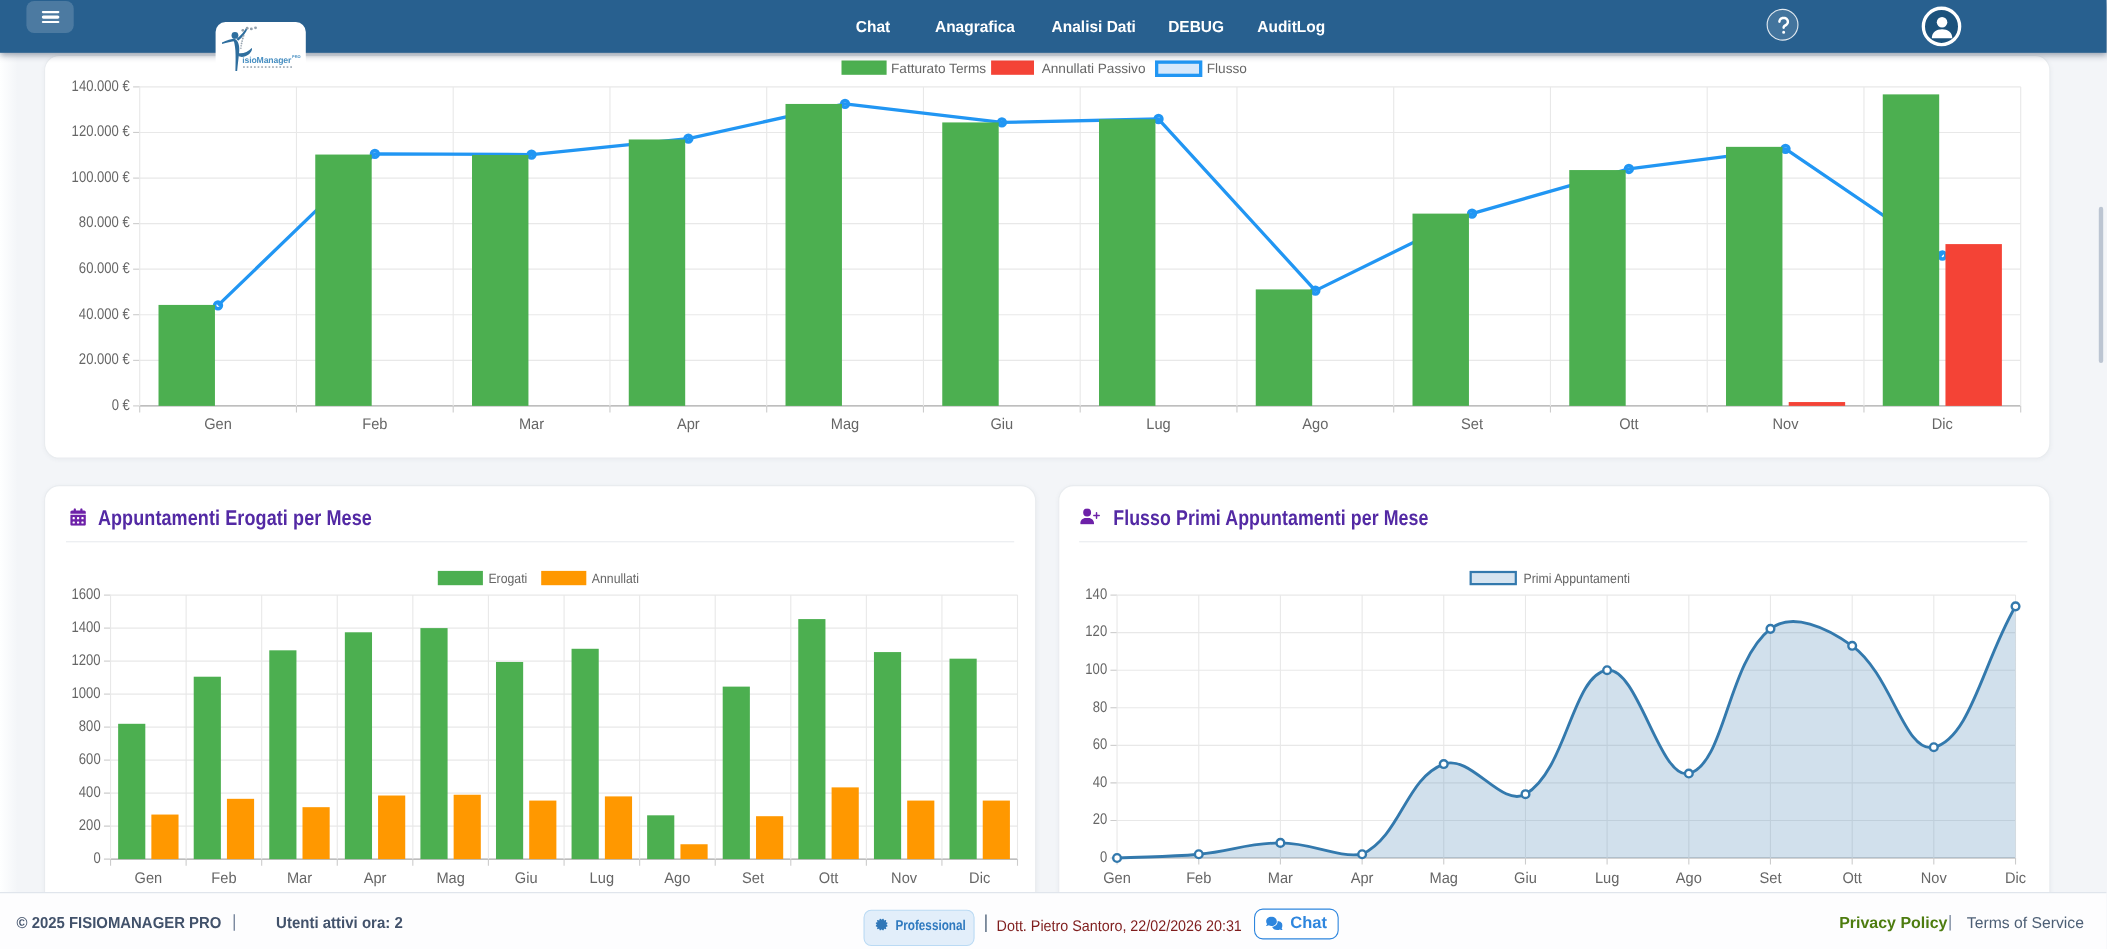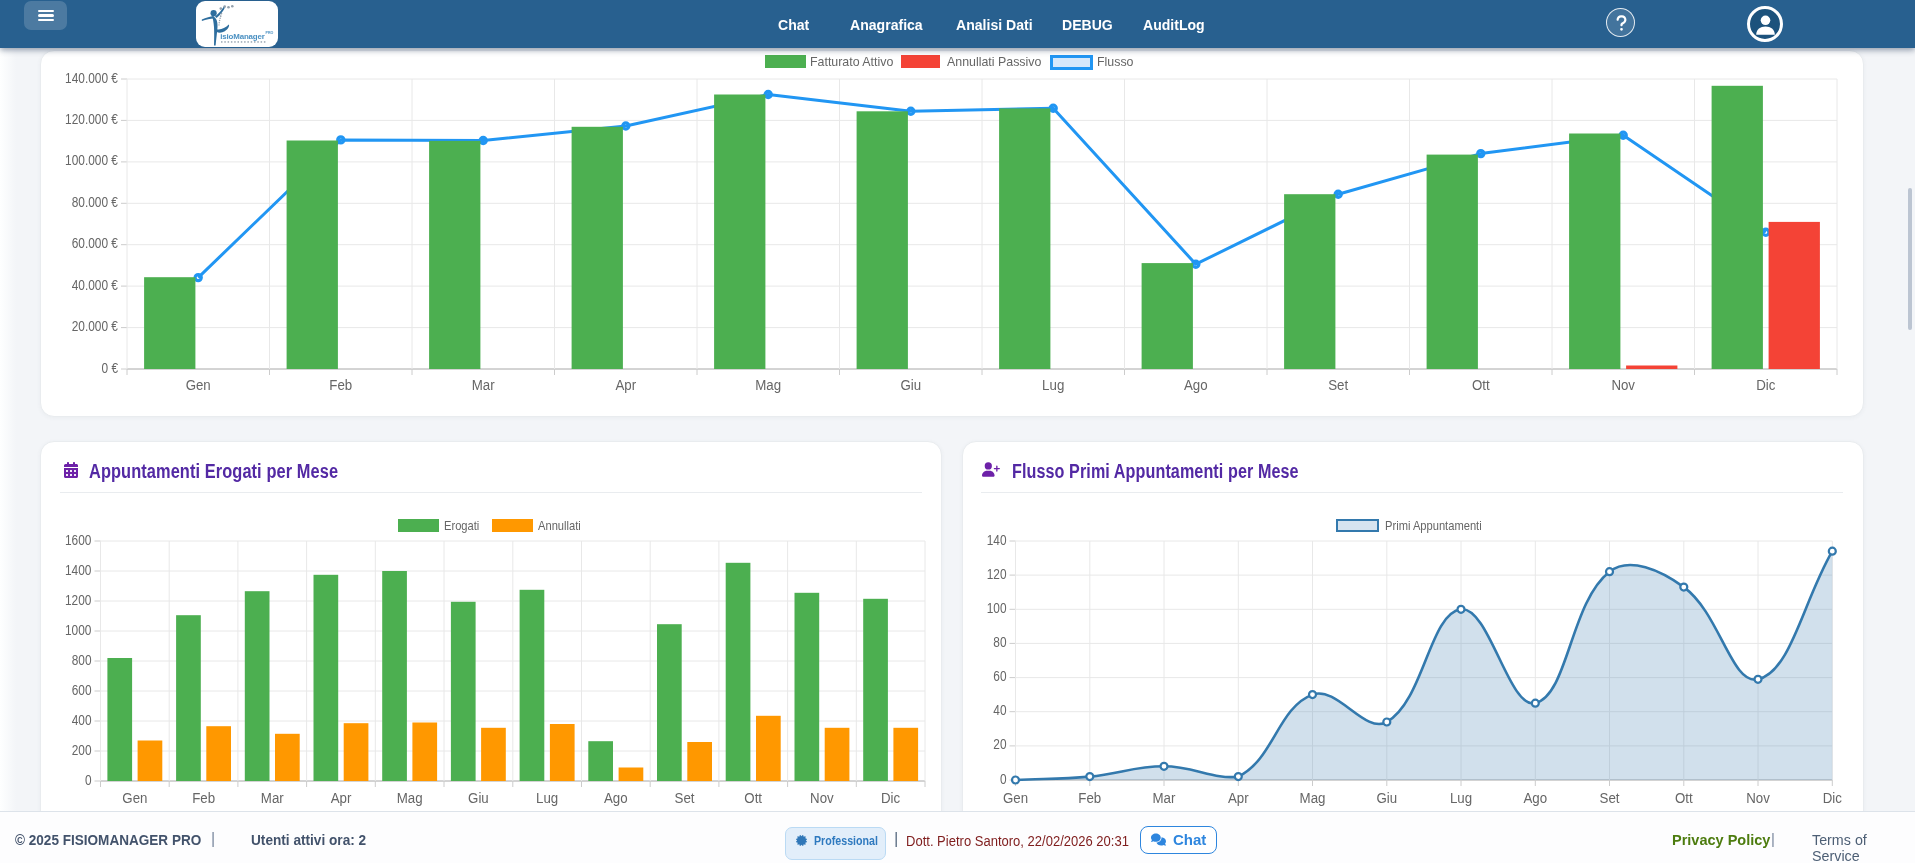--- a/index.html
+++ b/index.html
@@ -43,21 +43,21 @@
 <div class="ctitle" style="left:89px; top:460px;">Appuntamenti Erogati per Mese</div>
 <div class="sep" style="left:60px; top:492px; width:862px;"></div>
 
 <svg class="abs" style="left:982px; top:462px;" width="18" height="15" viewBox="0 0 640 512" fill="#6d21a8">
     <path d="M96 128a128 128 0 1 1 256 0A128 128 0 1 1 96 128zM0 482.3C0 383.8 79.8 304 178.3 304h91.4C368.2 304 448 383.8 448 482.3c0 16.4-13.3 29.7-29.7 29.7H29.7C13.3 512 0 498.7 0 482.3zM504 312V248H440c-13.3 0-24-10.7-24-24s10.7-24 24-24h64V136c0-13.3 10.7-24 24-24s24 10.7 24 24v64h64c13.3 0 24 10.7 24 24s-10.7 24-24 24H552v64c0 13.3-10.7 24-24 24s-24-10.7-24-24z"></path>
   </svg>
 <div class="ctitle" style="left:1012px; top:460px; transform:scaleX(0.828);">Flusso Primi Appuntamenti per Mese</div>
 <div class="sep" style="left:981px; top:492px; width:862px;"></div>
 
 <div class="abs" style="left:764.5px; top:55px; width:41px; height:13px; background:#4caf50;"></div>
-<div class="leg" style="left:810px; top:54.5px;">Fatturato Attivo</div>
+<div class="leg" style="left:810px; top:54.5px;">Fatturato Terms</div>
 <div class="abs" style="left:901px; top:55px; width:39px; height:13px; background:#f44336;"></div>
 <div class="leg" style="left:947px; top:54.5px;">Annullati Passivo</div>
 <div class="abs" style="left:1049.5px; top:55px; width:43px; height:14.5px; background:#d6e8fb; border:3px solid #2196f3;"></div>
 <div class="leg" style="left:1097px; top:54.5px;">Flusso</div>
 
 <div class="abs" style="left:397.5px; top:519px; width:41px; height:13px; background:#4caf50;"></div>
 <div class="leg" style="left:444px; top:518.5px; transform:scaleX(0.9);">Erogati</div>
 <div class="abs" style="left:491.5px; top:519px; width:41px; height:13px; background:#ff9800;"></div>
 <div class="leg" style="left:537.5px; top:518.5px; transform:scaleX(0.9);">Annullati</div>
 
@@ -318,21 +318,21 @@
 <text x="1758.0" y="803.0" text-anchor="middle" font-size="14" fill="#666666" textLength="23.6" lengthAdjust="spacingAndGlyphs">Nov</text>
 <text x="1832.3" y="803.0" text-anchor="middle" font-size="14" fill="#666666" textLength="19.2" lengthAdjust="spacingAndGlyphs">Dic</text>
 </svg>
 
 <div class="navbar"></div>
 <div class="burger" style="z-index:10;">
     <i></i>
     <i></i>
     <i></i>
   </div>
-<div class="logo" style="z-index:10;">
+<div class="logo" style="z-index:10;margin-top:19px;">
 <svg width="82" height="46" viewBox="0 0 82 46">
   <g fill="#2e6e9e">
     <circle cx="17.6" cy="12.2" r="3.1"></circle>
     <path d="M 17.2 15.2 C 20.5 16.8 21.8 21 21.5 26 C 21.2 31 20.2 38 19.6 44.5 L 18.0 44.5 C 18.2 38 18.3 31 18.0 26 C 17.7 21.5 16.8 17.5 16.2 15.6 Z"></path>
     <path d="M 5.8 18.6 C 10 16.6 14.5 15.4 17.5 15.0 L 17.9 17.4 C 14.5 17.7 10 18.5 5.9 19.9 Z"></path>
     <path d="M 20.8 28.3 C 24.5 29.2 29.5 27.2 32.8 23.6 C 33.8 24.6 32.3 28.2 28.8 30.3 C 25.8 32.1 22.3 32.1 20.5 30.7 Z"></path>
     <path d="M 19.0 15.4 C 23.0 12.2 26.0 8.6 28.0 5.2 L 29.2 5.9 C 27.5 9.8 24.5 13.8 20.5 17.0 Z"></path>
   </g>
   <g fill="#93a0ac">
     <circle cx="24.8" cy="7.6" r="1.3"></circle>
@@ -398,15 +398,15 @@
 <div class="abs" style="z-index:7; left:906px; top:832.5px; font-size:14px; font-weight:normal; color:#7f1d1d;"><span style="display:inline-block; transform:scaleX(0.93); transform-origin:left center; white-space:nowrap;">Dott. Pietro Santoro, 22/02/2026 20:31</span></div>
 <div class="abs" style="z-index:7; left:1143px; top:829px; font-size:17px; color:#5f7186;">|</div>
 <div class="abs" style="z-index:7; left:1140px; top:826px; width:77px; height:27.5px; background:#fff; border:1.8px solid #2e86de; border-radius:8px;">
   <svg style="position:absolute; left:10px; top:6px;" width="15" height="13" viewBox="0 0 640 512" fill="#2e86de">
       <path d="M208 352c114.9 0 208-78.8 208-176S322.9 0 208 0S0 78.8 0 176c0 38.6 14.7 74.3 39.6 103.4c-3.5 9.4-8.7 17.7-14.2 24.7c-4.8 6.2-9.7 11-13.3 14.3c-1.8 1.6-3.3 2.9-4.3 3.7c-.5.4-.9.7-1.1.8l-.2.2C1 327.2-1.4 334.4.8 340.9S9.1 352 16 352c21.8 0 43.8-5.6 62.1-12.5c9.2-3.5 17.8-7.4 25.2-11.4C134.1 343.3 169.8 352 208 352zM448 176c0 112.3-99.1 196.9-216.5 207C255.8 457.4 336.4 512 432 512c38.2 0 73.9-8.7 104.7-23.9c7.5 4 16 7.9 25.2 11.4c18.3 6.9 40.3 12.5 62.1 12.5c6.9 0 13.1-4.5 15.2-11.1c2.1-6.6-.2-13.8-5.8-17.9l-.2-.2c-.2-.2-.6-.4-1.1-.8c-1-.8-2.5-2-4.3-3.7c-3.6-3.3-8.5-8.1-13.3-14.3c-5.5-7-10.7-15.4-14.2-24.7c24.9-29 39.6-64.7 39.6-103.4c0-92.8-84.9-168.9-192.6-175.5c.4 5.1.6 10.3.6 15.5z"></path>
     </svg>
   <span style="position:absolute; left:32px; top:4px; font-size:15px; font-weight:600; color:#2e86de;">Chat</span>
 </div>
 <div class="abs" style="z-index:7; left:1672px; top:831.5px; font-size:14.5px; font-weight:700; color:#4d7c0f;">Privacy Policy</div>
 <div class="abs" style="z-index:7; left:1771px; top:830px; font-size:15px; color:#7c8aa0;">|</div>
-<div class="abs" style="z-index:7; left:1788px; top:831.5px; font-size:14.3px; font-weight:500; color:#4d5f75;margin-left:24px;">Terms of Service</div>
+<div class="abs" style="z-index:7; left:1788px; top:831.5px; font-size:14.3px; font-weight:500; color:#4d5f75;">Terms of Service</div>
 
 <div class="abs" style="left:1908px; top:188px; width:3.5px; height:142px; background:#bcc5d2; border-radius:2px; z-index:8;"></div>
 
 </body></html>

